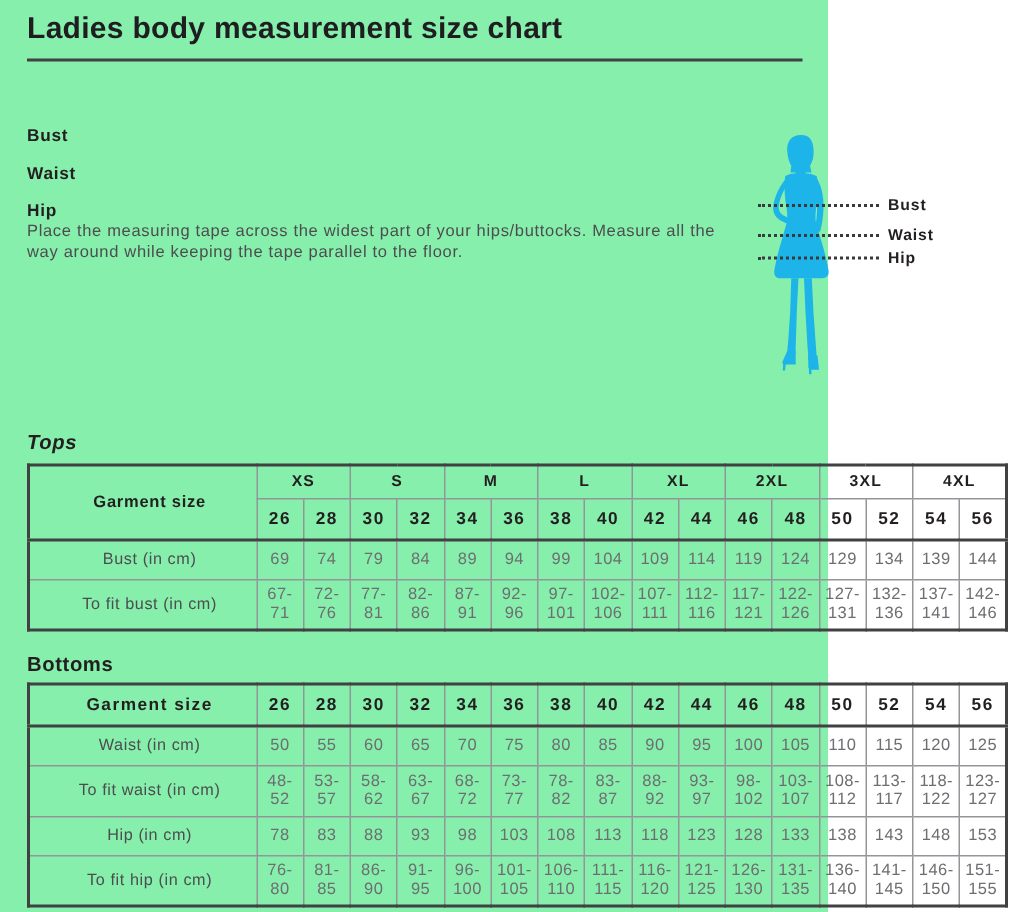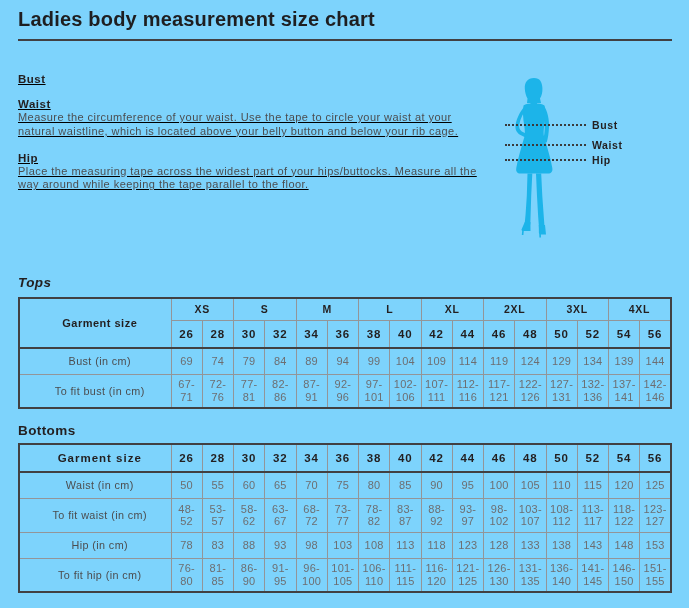--- a/index.html
+++ b/index.html
@@ -1,23 +1,23 @@
 <!DOCTYPE html>
 <html><head>
 <meta charset="utf-8">
 <style>
   * { margin:0; padding:0; box-sizing:border-box; }
   html,body { background:#ffffff; }
   body { width:689px; height:608px; font-family:"Liberation Sans", sans-serif; overflow:hidden; }
-  .page { position:relative; width:689px; height:608px; padding:8px 17px 0 18px; background:#7dd3fc; }
+  .page { position:relative; width:552px; height:608px; padding:8px 17px 0 18px; background:#86efac; }
 
   .title { font-size:20px; font-weight:bold; color:#1e1e20; letter-spacing:0.2px;
            padding-bottom:8px; border-bottom:2px solid #414042; }
 
-  .intro { position:relative; margin-top:32px; height:186px;text-decoration:underline; }
+  .intro { position:relative; margin-top:44px; height:186px; }
   .text-col { width:472px; }
   .text-col section h2 { font-size:11.5px; font-weight:bold; color:#231f20; letter-spacing:0.5px; margin-bottom:1px; }
   .text-col section p { font-size:11px; line-height:13.8px; letter-spacing:0.45px; color:#4c4d4f; }
   .text-col section + section { margin-top:13px; }
 
   .figure { position:absolute; left:470px; top:5px; width:200px; height:168px; }
   .figure svg { position:absolute; left:18px; top:0; }
   .callout { position:absolute; display:flex; align-items:center; height:12px; }
   .callout .dots { width:81px; height:0; border-bottom:2px dotted #3a3a3c; margin-right:6px; }
   .callout .lbl { font-size:10.5px; font-weight:bold; color:#231f20; letter-spacing:0.6px; }
@@ -49,21 +49,20 @@
 
   <h1 class="title">Ladies body measurement size chart</h1>
 
   <div class="intro">
     <div class="text-col">
       <section>
         <h2>Bust</h2>
       </section>
       <section>
         <h2>Waist</h2>
-        <p>Measure the circumference of your waist. Use the tape to circle your waist at your natural waistline, which is located above your belly button and below your rib cage.</p>
       </section>
       <section>
         <h2>Hip</h2>
         <p>Place the measuring tape across the widest part of your hips/buttocks. Measure all the way around while keeping the tape parallel to the floor.</p>
       </section>
     </div>
 
     <div class="figure">
       <svg width="58" height="160" viewBox="0 0 58 160">
         <g fill="#1cb4e9">

